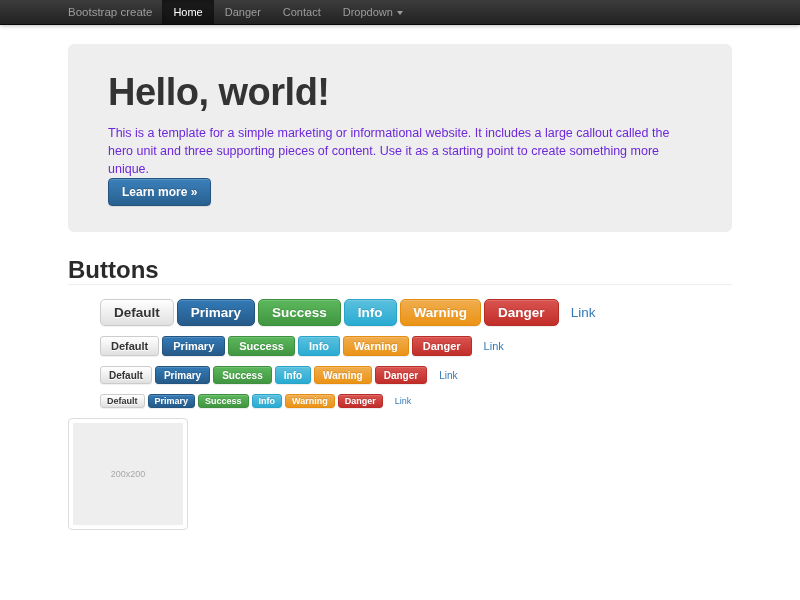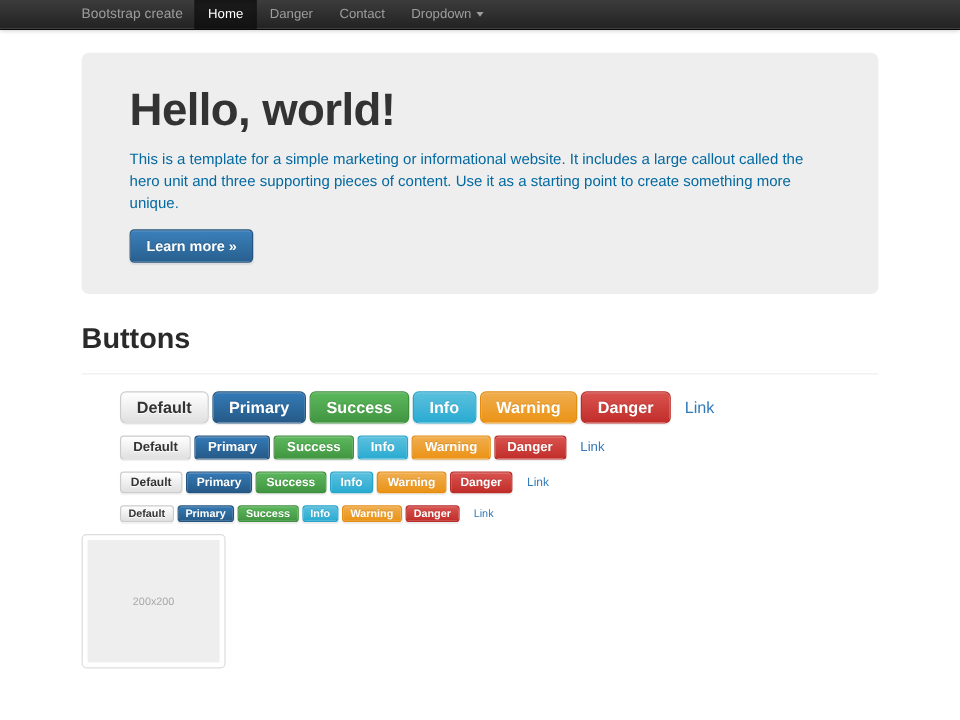--- a/index.html
+++ b/index.html
@@ -45,37 +45,37 @@
   
   .jumbotron {
     background: #eeeeee; border-radius: 6px;
     padding: 27px 40px 26px;
   }
   .jumbotron h1 {
     font-size: 38px; font-weight: bold; color: #333;
     letter-spacing: -0.5px; margin-bottom: 10px;
   }
   .jumbotron p {
-    font-size: 12.5px; line-height: 1.45; color: #0369a1;
-    max-width: 580px; margin-bottom: 13px;
+    font-size: 12.5px; line-height: 1.45; color: #6d28d9;
+    max-width: 580px; 
   }
   .btn-learn {
     display: inline-block; cursor: pointer;
     font-size: 12px; font-weight: bold; color: #fff;
     padding: 6px 13px; border-radius: 4px;
     border: 1px solid #245580;
     background: linear-gradient(#3b80bb, #28608f);
     text-shadow: 0 -1px 0 rgba(0,0,0,.2);
     box-shadow: inset 0 1px 0 rgba(255,255,255,.15), 0 1px 1px rgba(0,0,0,.08);
   }
 
   
   .page-header {
     font-size: 24px; font-weight: bold; color: #2a2a2a;
-    margin-top: 24px; padding-bottom: 14px;
+    margin-top: 24px; padding-bottom: 0;
     border-bottom: 1px solid #eee;
   }
   .page-header.thumbs { margin-top: 26px; }
 
   
   #button-rows { margin-top: 14px; margin-left: 32px; }
   .btn-row { display: flex; align-items: center; gap: 3px; margin-bottom: 10px; }
   .btn {
     cursor: pointer; font-weight: bold; white-space: nowrap;
     border: 1px solid transparent;

